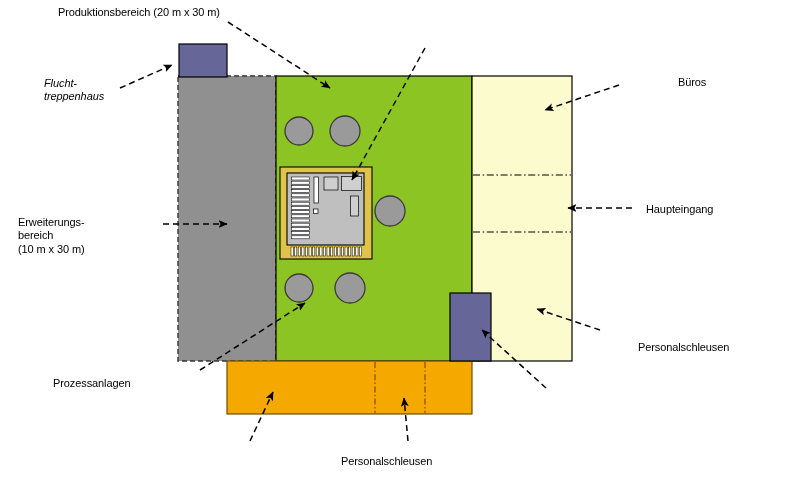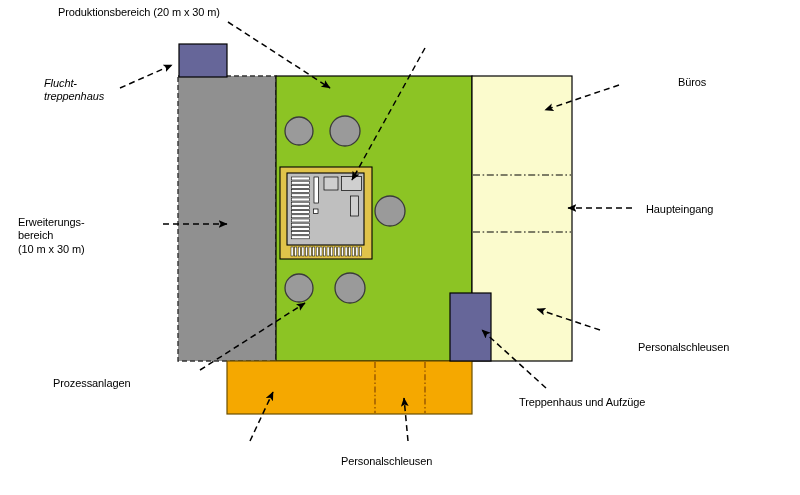--- a/index.html
+++ b/index.html
@@ -176,18 +176,17 @@
   <div class="lbl" style="left:18px;  top:216px;">Erweiterungs-
 bereich
 (10 m x 30 m)</div>
 
   <div class="lbl" style="left:646px; top:203px;">Haupteingang</div>
 
   <div class="lbl" style="left:611px; top:341px;margin-left:27px;">Personalschleusen</div>
 
   <div class="lbl" style="left:53px;  top:377px;">Prozessanlagen</div>
 
-  <div class="lbl" style="left:519px; top:396px;">Treppenhaus und Aufzüge</div>
 
 
   <div class="lbl" style="left:341px; top:455px;">Personalschleusen</div>
 
 </div>
 
 </body></html>

